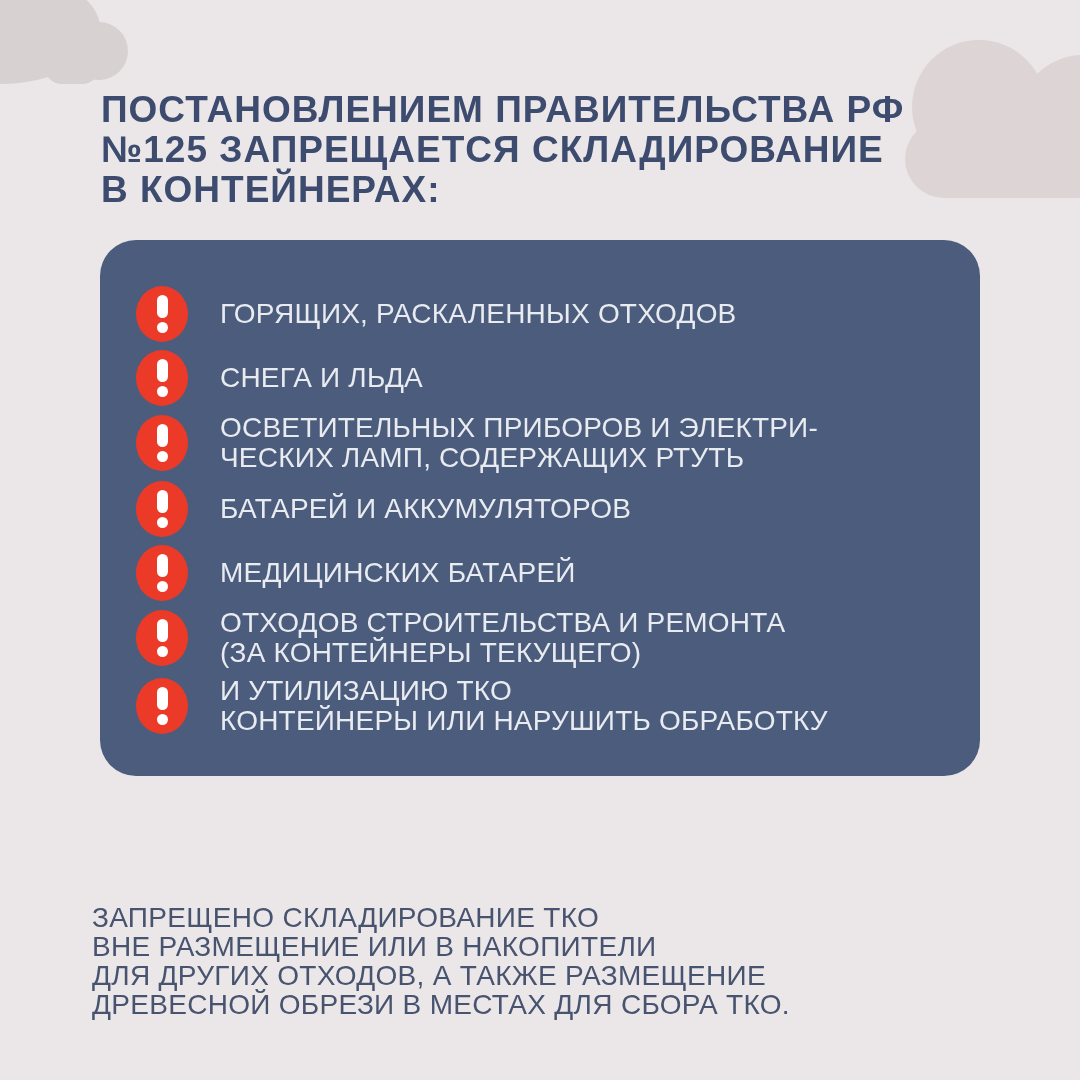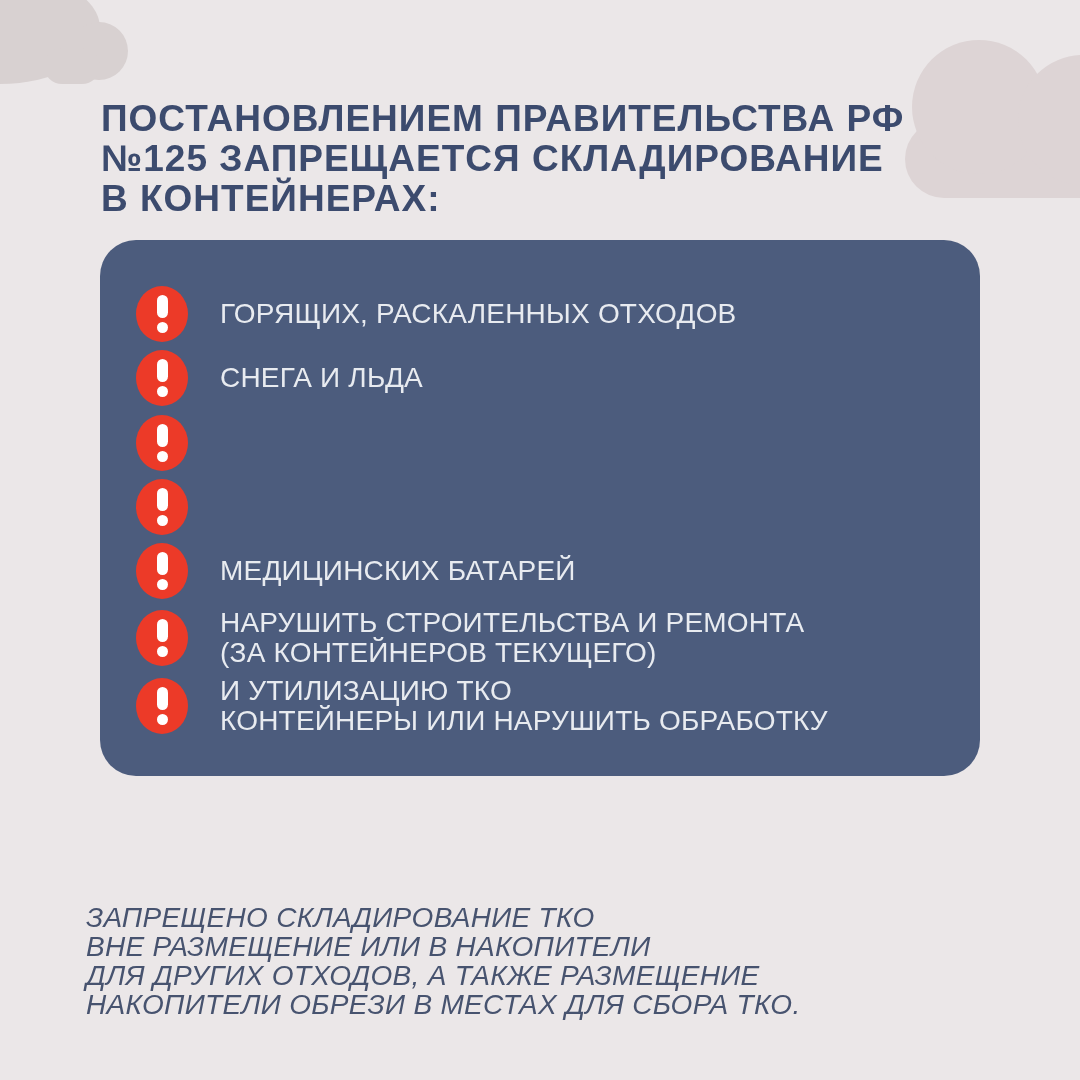--- a/index.html
+++ b/index.html
@@ -18,21 +18,21 @@
   .cl-b { left:70px;  top:22px;  width:58px;  height:58px;  border-radius:50%; }
   .cl-c { left:44px;  top:48px;  width:56px;  height:36px;  border-radius:18px; }
 
   .cloud-right .cloud-part { background:#ddd4d5; }
   .cr-base { left:905px; top:120px; width:280px; height:78px; border-radius:40px 0 0 40px; }
   .cr-b1   { left:912px; top:40px;  width:134px; height:134px; border-radius:50%; }
   .cr-b2   { left:1018px; top:55px; width:130px; height:130px; border-radius:50%; }
 
   
   .title {
-    position:absolute; left:101px; top:99px;
+    position:absolute; left:101px; top:90px;
     margin:0; z-index:2;
     font-size:37px; font-weight:bold; line-height:40px;
     letter-spacing:1px;
     color:#3c4b6e;
   }
 
   
   .card {
     position:absolute; left:100px; top:240px;
     width:880px; height:536px;
@@ -59,26 +59,25 @@
   .excl-dot { width:11px; height:11px; border-radius:50%;  background:#ffffff; }
 
   .item-text {
     font-size:28px; line-height:30px;
     color:#e8ebf0;
     letter-spacing:0.2px;
   }
 
   
   .footer {
-    position:absolute; left:86px; top:903px;
+    position:absolute; left:92px; top:903px;
     font-size:28px; font-weight:bold; line-height:29px;
     letter-spacing:0.3px;
     color:#47536f;
     font-weight:normal;
-    font-style:italic;
   }
   .footer div { white-space:nowrap; }
 </style>
 </head>
 <body>
 
 <div class="poster">
 
   <div class="cloud-left">
     <div class="cloud-part cl-a"></div>
@@ -117,63 +116,70 @@
       <div class="item-text">
         <div>СНЕГА И ЛЬДА</div>
       </div>
     </div>
 
     <div class="item">
       <div class="excl-icon">
         <span class="excl-bar"></span>
         <span class="excl-dot"></span>
       </div>
+      <div class="item-text">
+        <div>ОСВЕТИТЕЛЬНЫХ ПРИБОРОВ И ЭЛЕКТРИ-</div>
+        <div>ЧЕСКИХ ЛАМП, СОДЕРЖАЩИХ РТУТЬ</div>
+      </div>
     </div>
 
     <div class="item">
       <div class="excl-icon">
         <span class="excl-bar"></span>
         <span class="excl-dot"></span>
+      </div>
+      <div class="item-text">
+        <div>БАТАРЕЙ И АККУМУЛЯТОРОВ</div>
       </div>
     </div>
 
     <div class="item">
       <div class="excl-icon">
         <span class="excl-bar"></span>
         <span class="excl-dot"></span>
       </div>
       <div class="item-text">
         <div>МЕДИЦИНСКИХ БАТАРЕЙ</div>
       </div>
     </div>
 
     <div class="item">
       <div class="excl-icon">
         <span class="excl-bar"></span>
         <span class="excl-dot"></span>
       </div>
       <div class="item-text">
-        <div>НАРУШИТЬ СТРОИТЕЛЬСТВА И РЕМОНТА</div>
-        <div>(ЗА КОНТЕЙНЕРОВ ТЕКУЩЕГО)</div>
+        <div>ОТХОДОВ СТРОИТЕЛЬСТВА И РЕМОНТА</div>
+        <div>(ЗА КОНТЕЙНЕРЫ ТЕКУЩЕГО)</div>
       </div>
     </div>
 
     <div class="item">
       <div class="excl-icon">
         <span class="excl-bar"></span>
         <span class="excl-dot"></span>
       </div>
       <div class="item-text">
         <div>И УТИЛИЗАЦИЮ ТКО</div>
         <div>КОНТЕЙНЕРЫ ИЛИ НАРУШИТЬ ОБРАБОТКУ</div>
       </div>
     </div>
 
   </div>
 
   <div class="footer">
     <div>ЗАПРЕЩЕНО СКЛАДИРОВАНИЕ ТКО</div>
     <div>ВНЕ РАЗМЕЩЕНИЕ ИЛИ В НАКОПИТЕЛИ</div>
     <div>ДЛЯ ДРУГИХ ОТХОДОВ, А ТАКЖЕ РАЗМЕЩЕНИЕ</div>
-    <div>НАКОПИТЕЛИ ОБРЕЗИ В МЕСТАХ ДЛЯ СБОРА ТКО.</div>
+    <div>ДРЕВЕСНОЙ ОБРЕЗИ В МЕСТАХ ДЛЯ СБОРА ТКО.</div>
   </div>
 
 </div>
 
 </body></html>

